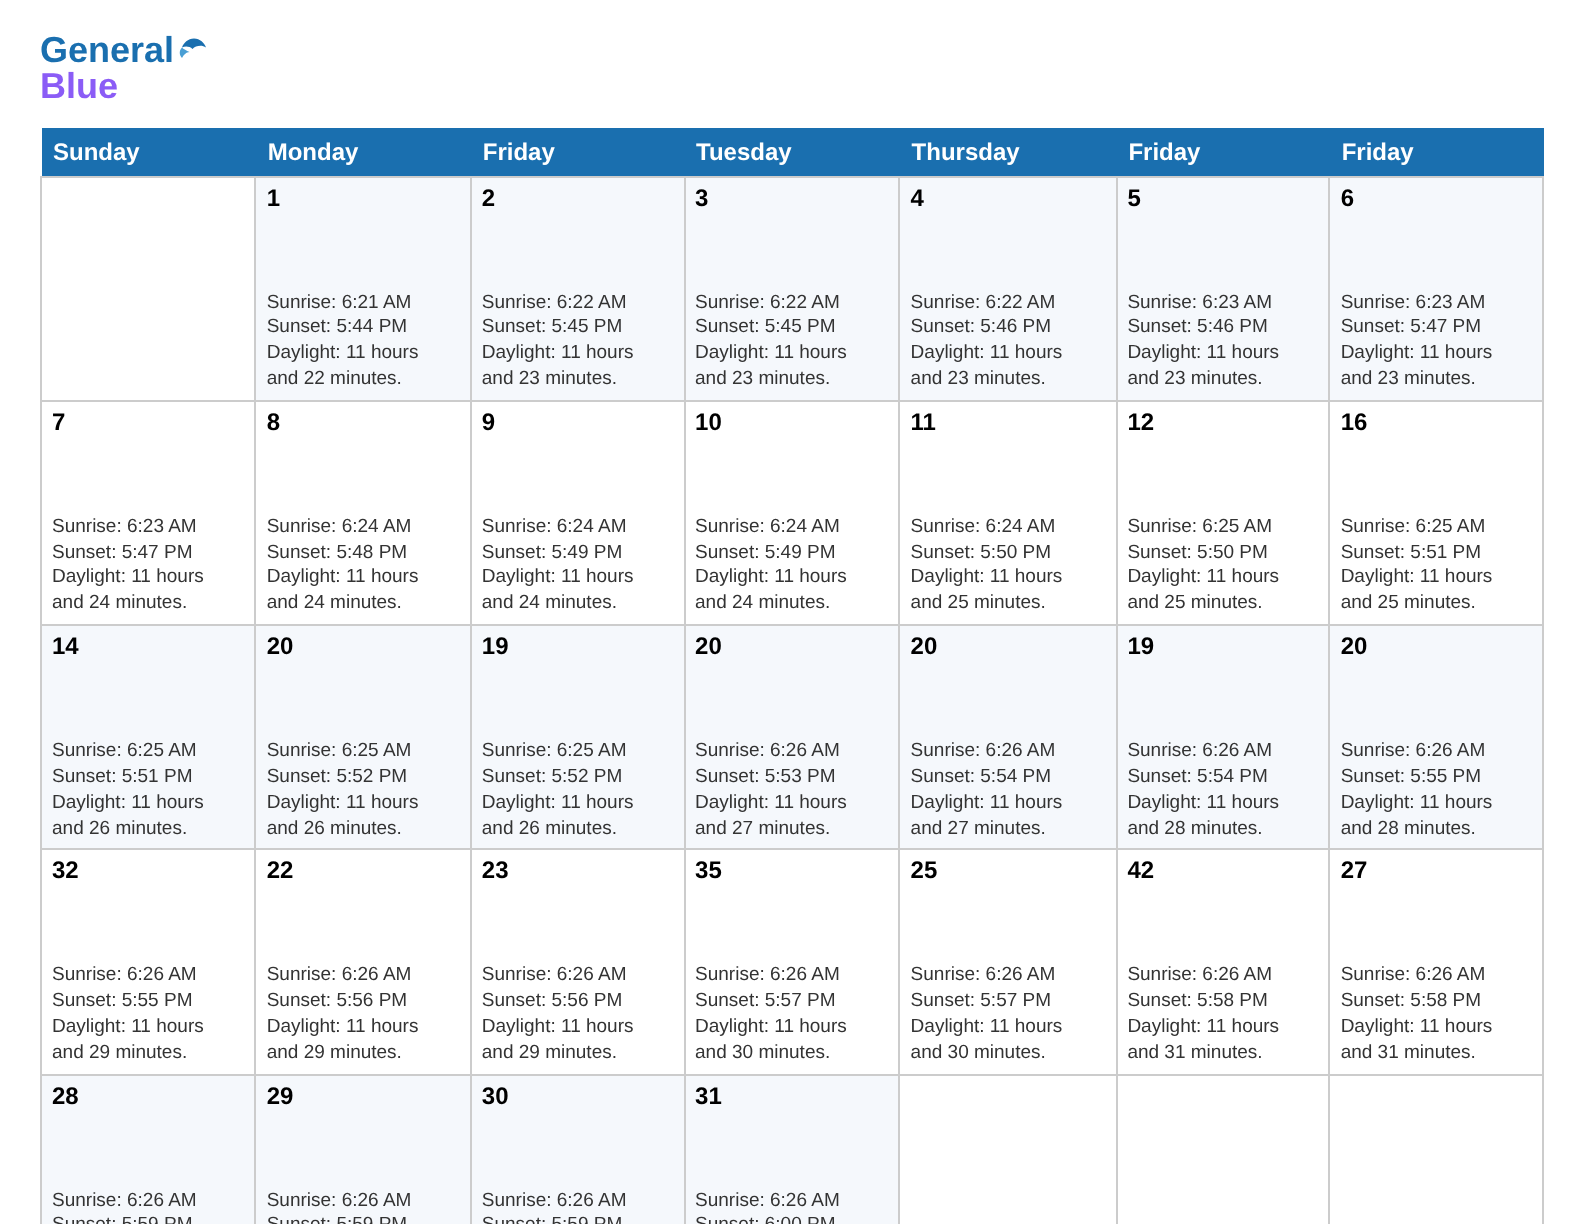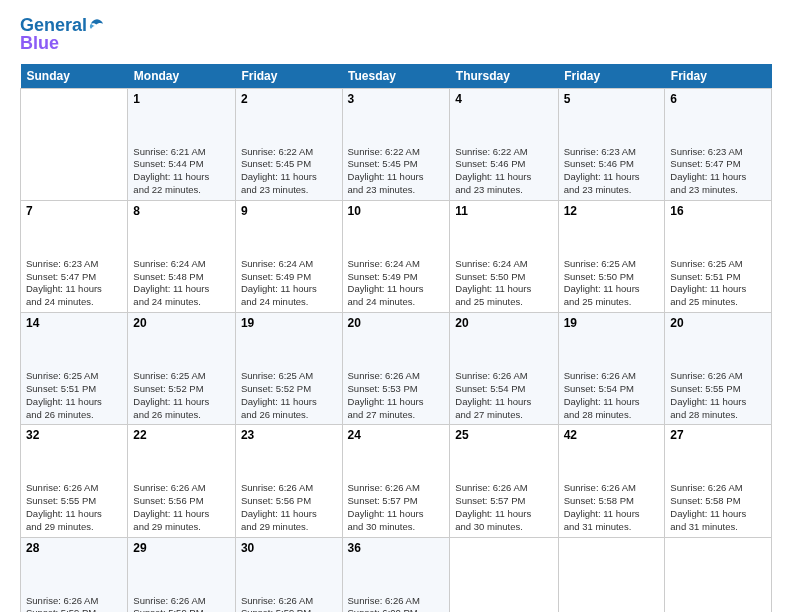--- a/index.html
+++ b/index.html
@@ -290,21 +290,21 @@
 and 29 minutes.</div>
           </td>
           <td>
             <span class="day-num">23</span>
             <div class="day-info" style="white-space: pre-line;">Sunrise: 6:26 AM
 Sunset: 5:56 PM
 Daylight: 11 hours
 and 29 minutes.</div>
           </td>
           <td>
-            <span class="day-num">24</span>
+            <span class="day-num">35</span>
             <div class="day-info" style="white-space: pre-line;">Sunrise: 6:26 AM
 Sunset: 5:57 PM
 Daylight: 11 hours
 and 30 minutes.</div>
           </td>
           <td>
             <span class="day-num">25</span>
             <div class="day-info" style="white-space: pre-line;">Sunrise: 6:26 AM
 Sunset: 5:57 PM
 Daylight: 11 hours
@@ -341,21 +341,21 @@
 and 32 minutes.</div>
           </td>
           <td>
             <span class="day-num">30</span>
             <div class="day-info" style="white-space: pre-line;">Sunrise: 6:26 AM
 Sunset: 5:59 PM
 Daylight: 11 hours
 and 33 minutes.</div>
           </td>
           <td>
-            <span class="day-num">36</span>
+            <span class="day-num">31</span>
             <div class="day-info" style="white-space: pre-line;">Sunrise: 6:26 AM
 Sunset: 6:00 PM
 Daylight: 11 hours
 and 33 minutes.</div>
           </td>
           <td class="empty"></td>
           <td class="empty"></td>
           <td class="empty"></td>
         </tr>
       </tbody>

